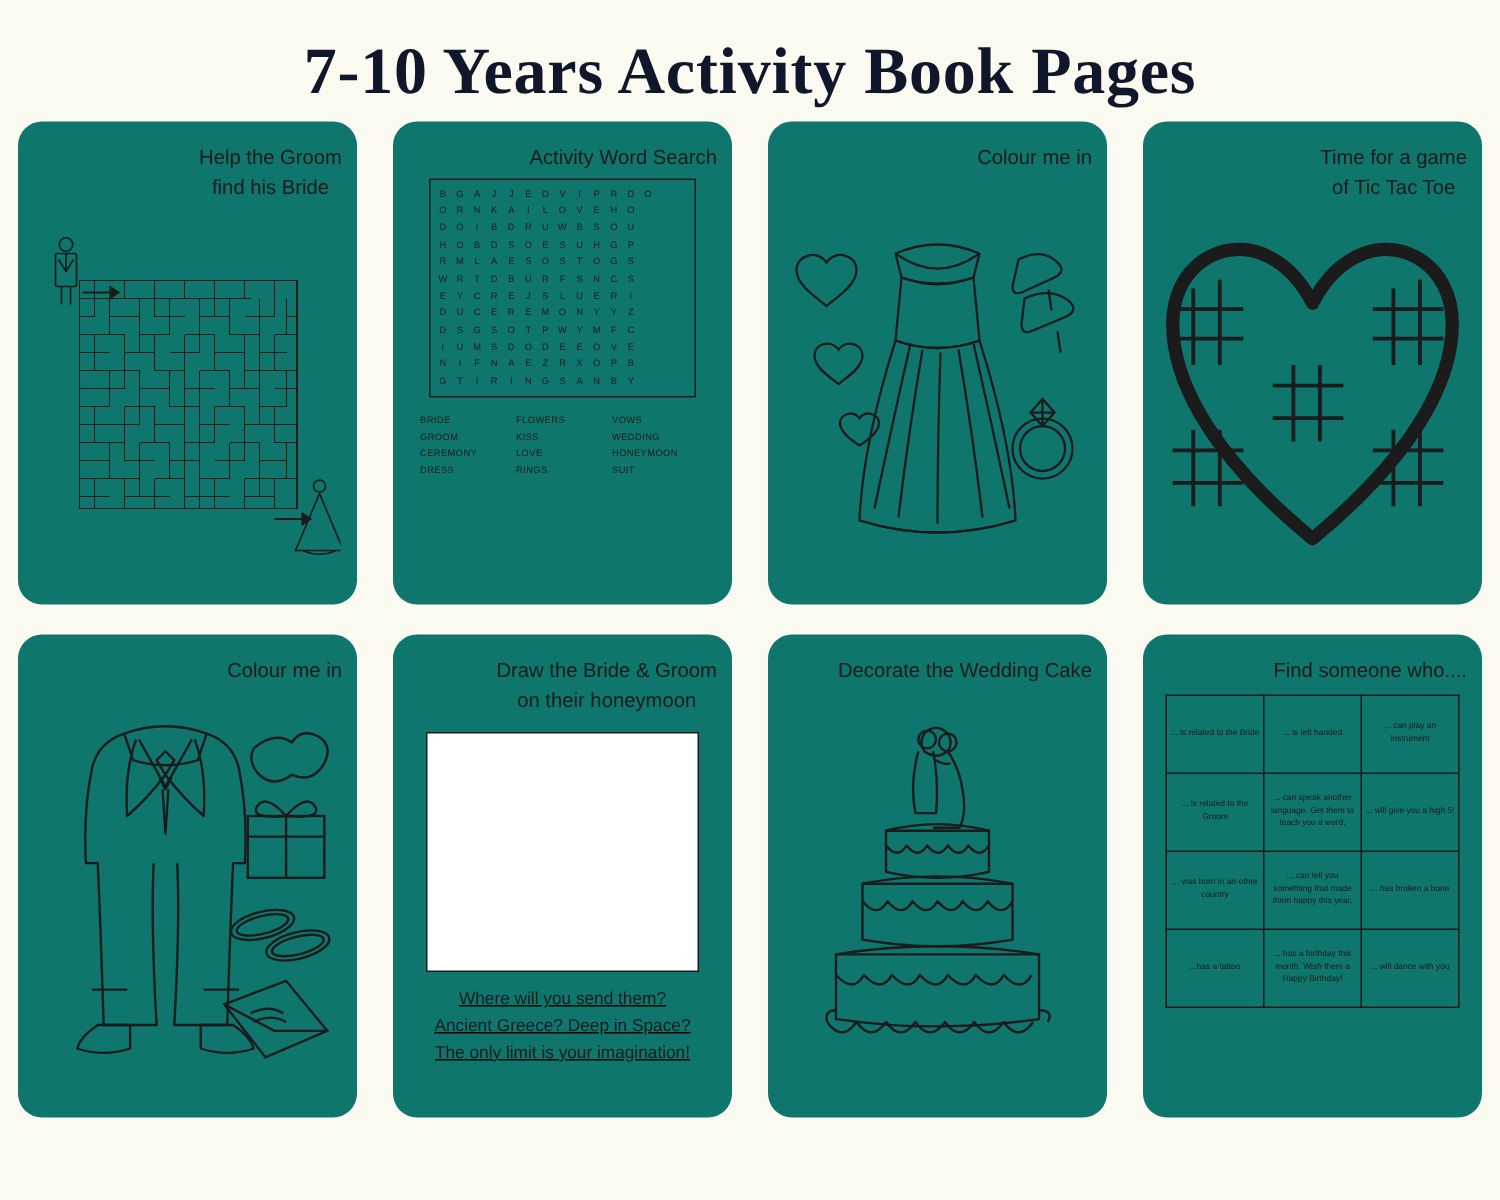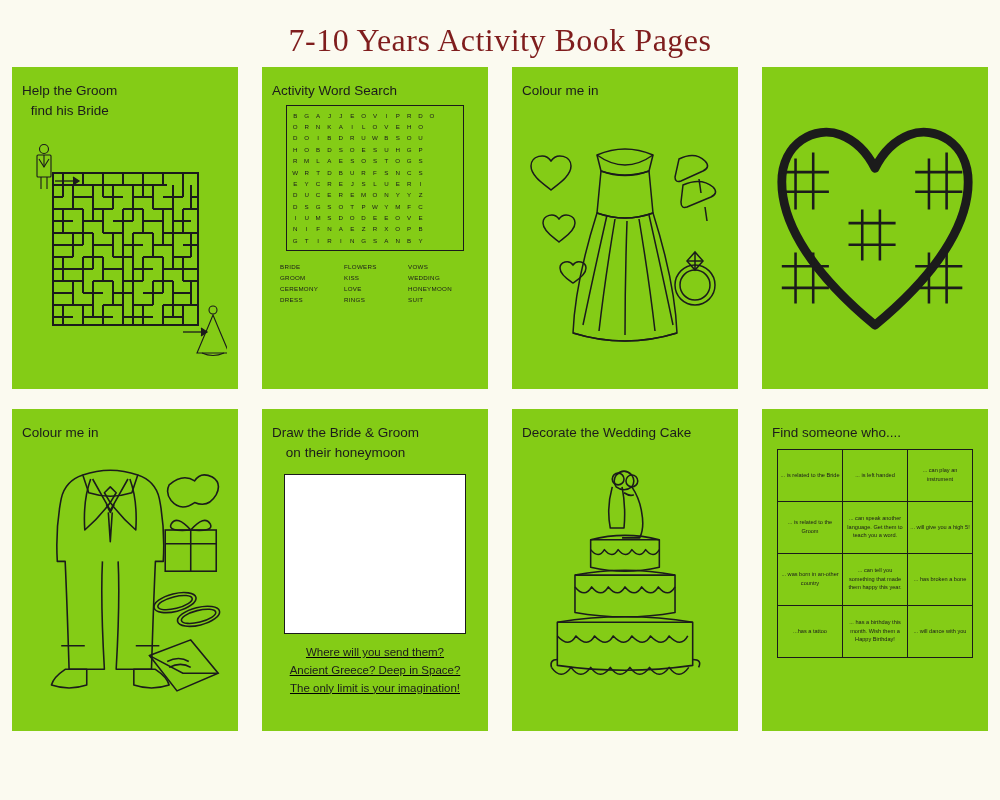--- a/index.html
+++ b/index.html
@@ -6,43 +6,44 @@
   html, body {
     margin: 0; padding: 0;
     width: 1000px; height: 800px;
     background: #fbfaf0;
     font-family: "Liberation Sans", sans-serif;
     overflow: hidden;
   }
   #page-title {
     text-align: center;
     font-family: "Liberation Serif", serif;
-    font-size: 32px;
-    font-weight: 400;
+    font-size: 44px;
+    font-weight: 700;
     letter-spacing: 0.5px;
-    color: #7f1d1d;
+    color: #0f172a;
     margin: 22px 0 8px 0;
   }
   .grid {
     display: grid;
     grid-template-columns: repeat(4, 226px);
     grid-template-rows: 322px 322px;
     justify-content: center;
     column-gap: 24px;
     row-gap: 20px;
     margin-top: 8px;
   }
   .card {
-    background: #84cc16;
+    background: #0f766e;
     position: relative;
     overflow: hidden;
     padding: 14px 10px 10px 10px;
     display: flex;
     flex-direction: column;
-    align-items: flex-start;
+    align-items: flex-end;
+    border-radius: 16px;
   }
   .card-title {
     font-size: 13.5px;
     color: #1b1b1b;
     text-align: center;
     line-height: 1.45;
     font-family: "Liberation Sans", sans-serif;
     white-space: pre-line;
   }
   .card-body {
@@ -420,20 +421,22 @@
           <circle cx="172" cy="170" r="20"></circle>
           <circle cx="172" cy="170" r="15"></circle>
           <path d="M164 146 l8 -9 l8 9 l-8 9 z"></path>
           <path d="M164 146 h16 M172 137 v18"></path>
         </g>
       </svg>
     </div>
   </div>
 
   <div class="card">
+    <div class="card-title">Time for a game
+of Tic Tac Toe</div>
     <div class="card-body">
       <svg width="210" height="250" viewBox="0 0 210 250">
         <path d="M105 222 C30 160 10 110 10 76 C10 36 44 18 70 28 C88 35 99 50 105 62 C111 50 122 35 140 28 C166 18 200 36 200 76 C200 110 180 160 105 222 Z" fill="none" stroke="#1b1b1b" stroke-width="9" stroke-linejoin="round"></path>
         <g stroke="#1b1b1b" stroke-width="2.6" fill="none">
 
           <path d="M24 52 V104 M42 46 V104"></path>
           <path d="M10 66 H58 M10 86 H58"></path>
 
           <path d="M160 52 V104 M178 46 V104"></path>
           <path d="M146 66 H194 M146 86 H194"></path>

